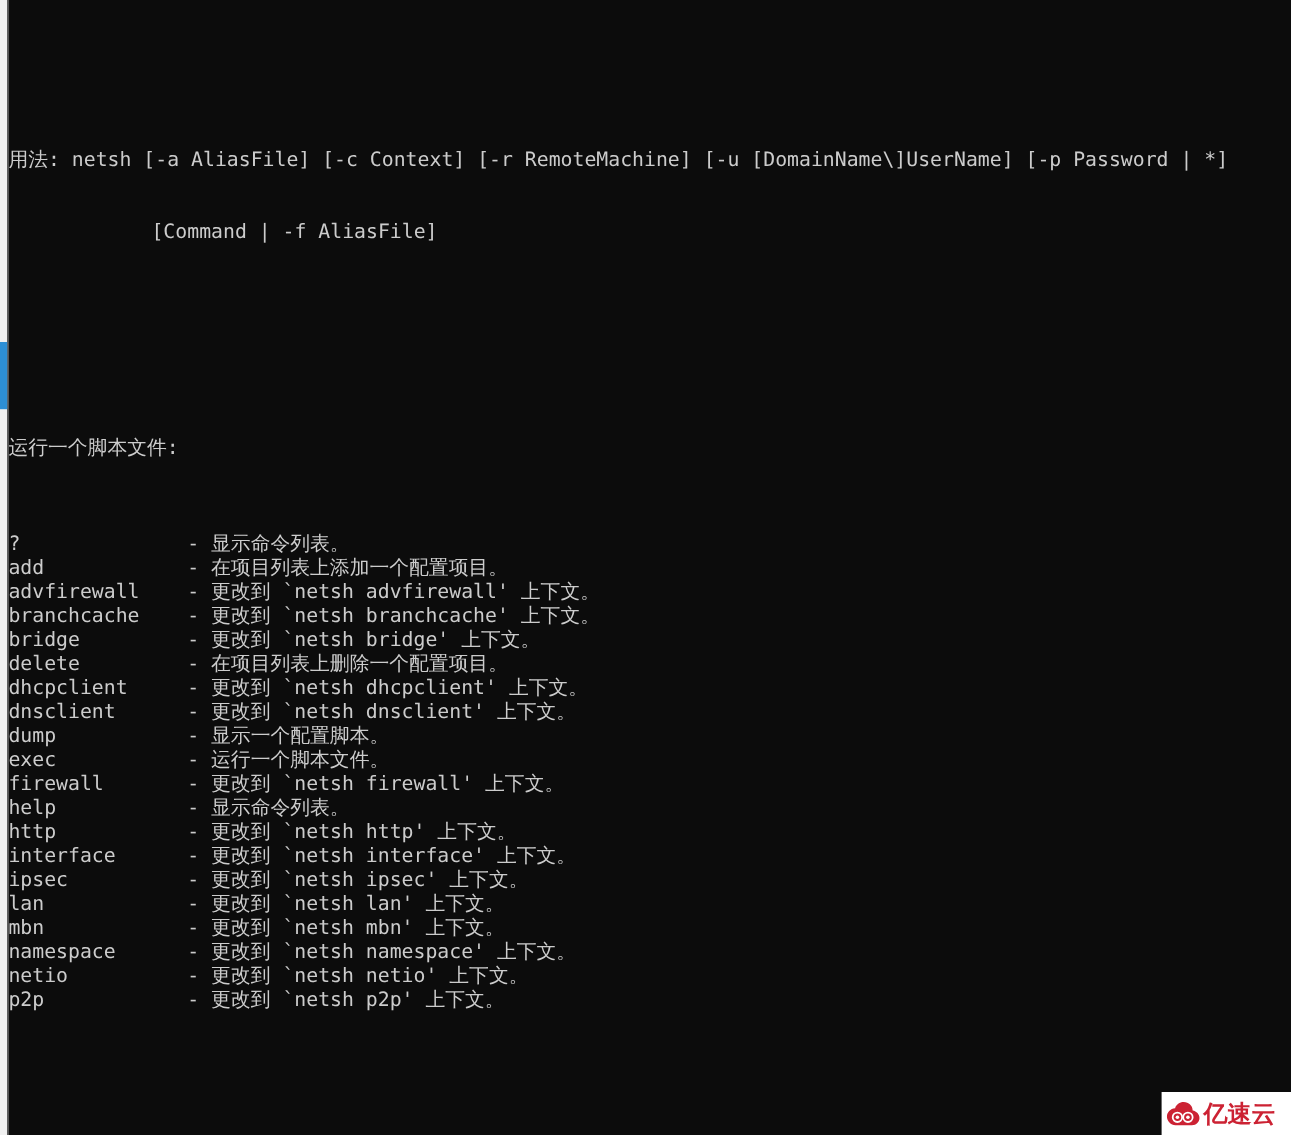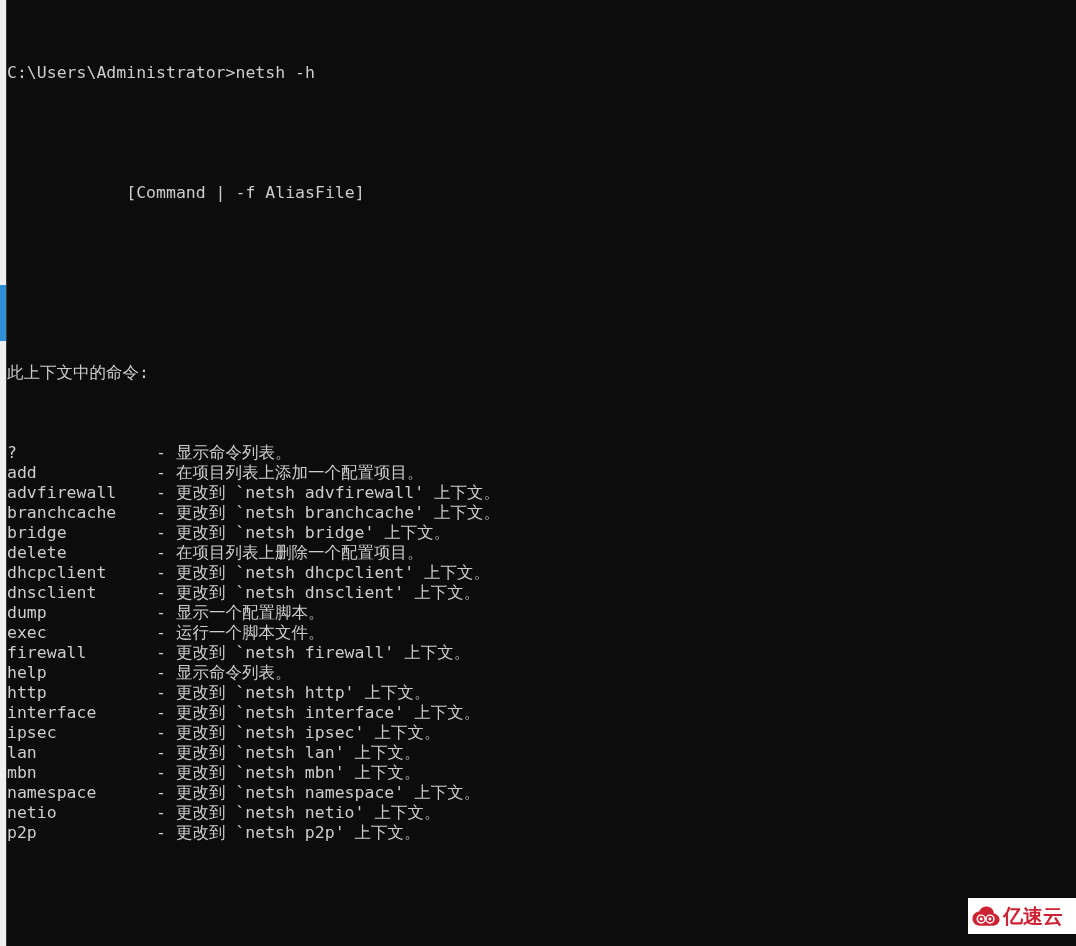--- a/index.html
+++ b/index.html
@@ -55,21 +55,21 @@
     height: 20px;
     white-space: pre;
     overflow: visible;
   }
   .ln.blank { height: 20px; }
 
   
   #watermark {
     position: absolute;
     right: 0;
-    bottom: 12px;
+    bottom: 0;
     width: 108px;
     height: 36px;
     background: #ffffff;
     display: flex;
     align-items: center;
     justify-content: flex-start;
     padding-left: 4px;
     box-sizing: border-box;
   }
   #watermark .mark-logo {
@@ -91,26 +91,26 @@
 <body>
 
 <div id="screen">
 
   <div id="scrollbar">
     <div class="thumb"></div>
   </div>
 
   <div id="terminal">
 
-    <div class="ln">C:\Users\Administrator&gt;netsh -h</div>
     <div class="ln blank"></div>
+    <div class="ln">用法: netsh [-a AliasFile] [-c Context] [-r RemoteMachine] [-u [DomainName\]UserName] [-p Password | *]</div>
     <div class="ln">            [Command | -f AliasFile]</div>
     <div class="ln blank"></div>
     <div class="ln blank"></div>
-    <div class="ln">此上下文中的命令:</div>
+    <div class="ln">运行一个脚本文件:</div>
 
     <div id="command-list"><div class="ln"><span>?              </span><span>- </span><span>显示命令列表。</span></div><div class="ln"><span>add            </span><span>- </span><span>在项目列表上添加一个配置项目。</span></div><div class="ln"><span>advfirewall    </span><span>- </span><span>更改到 `netsh advfirewall' 上下文。</span></div><div class="ln"><span>branchcache    </span><span>- </span><span>更改到 `netsh branchcache' 上下文。</span></div><div class="ln"><span>bridge         </span><span>- </span><span>更改到 `netsh bridge' 上下文。</span></div><div class="ln"><span>delete         </span><span>- </span><span>在项目列表上删除一个配置项目。</span></div><div class="ln"><span>dhcpclient     </span><span>- </span><span>更改到 `netsh dhcpclient' 上下文。</span></div><div class="ln"><span>dnsclient      </span><span>- </span><span>更改到 `netsh dnsclient' 上下文。</span></div><div class="ln"><span>dump           </span><span>- </span><span>显示一个配置脚本。</span></div><div class="ln"><span>exec           </span><span>- </span><span>运行一个脚本文件。</span></div><div class="ln"><span>firewall       </span><span>- </span><span>更改到 `netsh firewall' 上下文。</span></div><div class="ln"><span>help           </span><span>- </span><span>显示命令列表。</span></div><div class="ln"><span>http           </span><span>- </span><span>更改到 `netsh http' 上下文。</span></div><div class="ln"><span>interface      </span><span>- </span><span>更改到 `netsh interface' 上下文。</span></div><div class="ln"><span>ipsec          </span><span>- </span><span>更改到 `netsh ipsec' 上下文。</span></div><div class="ln"><span>lan            </span><span>- </span><span>更改到 `netsh lan' 上下文。</span></div><div class="ln"><span>mbn            </span><span>- </span><span>更改到 `netsh mbn' 上下文。</span></div><div class="ln"><span>namespace      </span><span>- </span><span>更改到 `netsh namespace' 上下文。</span></div><div class="ln"><span>netio          </span><span>- </span><span>更改到 `netsh netio' 上下文。</span></div><div class="ln"><span>p2p            </span><span>- </span><span>更改到 `netsh p2p' 上下文。</span></div></div>
 
     
     
     
     
     
     
     

